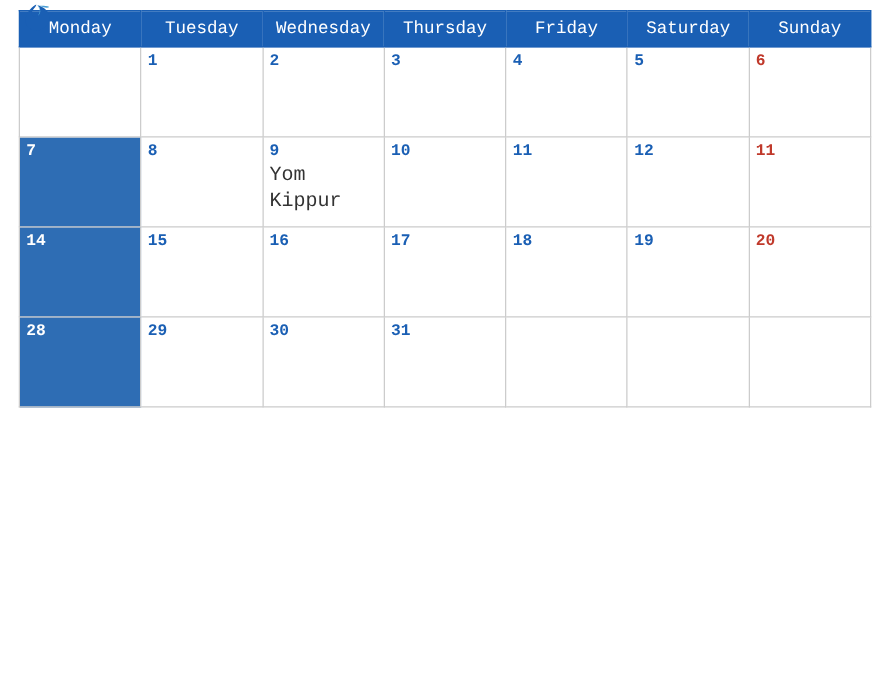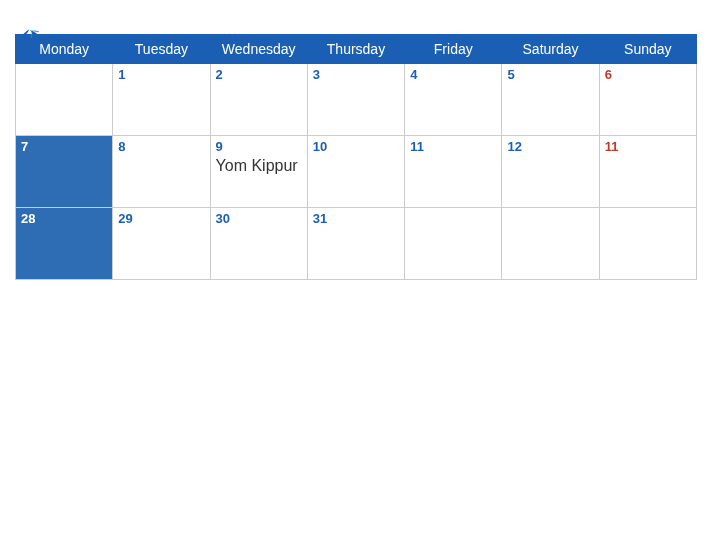--- a/index.html
+++ b/index.html
@@ -7,21 +7,22 @@
       font-family: Arial, sans-serif;
       background: #fff;
       width: 712px;
       height: 550px;
       overflow: hidden;
     }
     .calendar-container {
       width: 712px;
       height: 402px;
       background: #fff;
-      padding: 26px 15px 15px 15px;
+      padding: 0 15px 15px 15px;
+      font-family: Liberation Mono, monospace;
     }
     .calendar-header {
       display: flex;
       align-items: center;
       justify-content: center;
       position: relative;
       margin-bottom: 8px;
     }
     .logo-area {
       position: absolute;
@@ -193,20 +194,43 @@
             <span class="day-number">11</span>
           </td>
     <td>
             <span class="day-number">12</span>
           </td>
     <td class="sunday-col">
             <span class="day-number sunday">11</span>
           </td>
   </tr>
 
+      <tr>
+        <td class="week-start">
+            <span class="day-number">14</span>
+          </td>
+        <td>
+            <span class="day-number">15</span>
+          </td>
+        <td>
+            <span class="day-number">16</span>
+          </td>
+        <td>
+            <span class="day-number">17</span>
+          </td>
+        <td>
+            <span class="day-number">18</span>
+          </td>
+        <td>
+            <span class="day-number">19</span>
+          </td>
+        <td class="sunday-col">
+            <span class="day-number sunday">20</span>
+          </td>
+      </tr>
 
 
       <tr>
         <td class="week-start">
             <span class="day-number">28</span>
           </td>
         <td>
             <span class="day-number">29</span>
           </td>
         <td>

